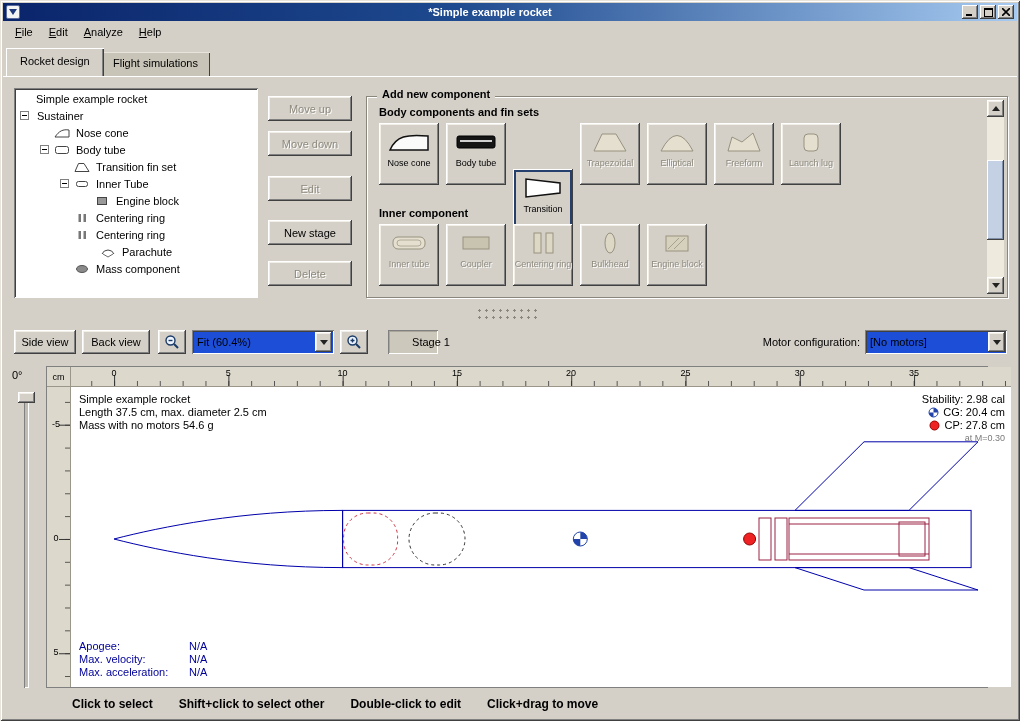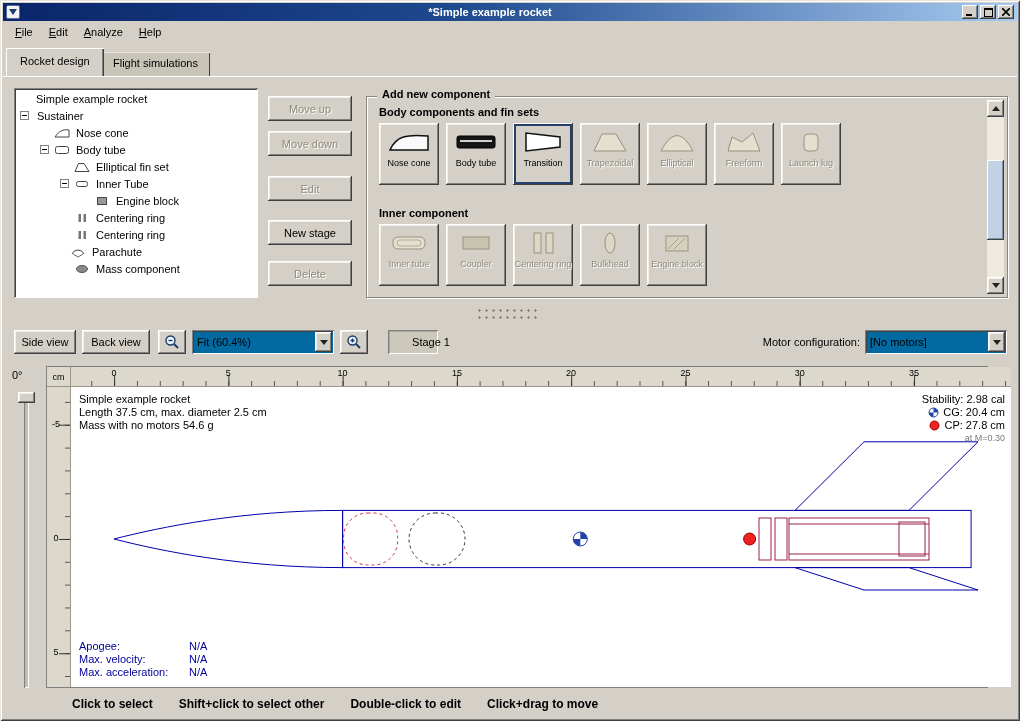--- a/index.html
+++ b/index.html
@@ -45,33 +45,33 @@
   .act-btn { width:84px; height:25px; }
   
   .group { left:366px; top:96px; width:642px; height:202px; border:1px solid #8a867c;
     box-shadow: inset 1px 1px 0 #fff, 1px 1px 0 #fff; }
   .legend { position:absolute; top:-9px; left:10px; background:#d4d0c8; padding:0 5px; font-weight:bold; }
   .section-label { position:absolute; font-weight:bold; }
   .comp-btn { position:absolute; width:60px; height:62px; display:flex; flex-direction:column; align-items:center; padding-top:5px; }
   .comp-icon { width:44px; height:28px; flex:none; }
   .comp-label { font-size:9px; line-height:10px; text-align:center; margin-top:2px; }
   .comp-btn.disabled .comp-label { color:#8e8a7e; text-shadow:1px 1px 0 #fff; }
-  .comp-btn.selected { outline:2px solid #26406e; outline-offset:-3px; }
+  .comp-btn.selected { outline:2px solid #26406e; outline-offset:-3px;margin-top:46px; }
   
   .sb { position:absolute; right:3px; top:3px; width:17px; height:194px; background:#eeeade; }
   .sb-btn { position:absolute; left:0; width:17px; height:17px; display:flex; align-items:center; justify-content:center; }
   .tri-up { width:0; height:0; border:4px solid transparent; border-bottom:5px solid #222; margin-top:-4px; }
   .tri-down { width:0; height:0; border:4px solid transparent; border-top:5px solid #222; margin-bottom:-4px; }
   .sb-thumb { position:absolute; left:0; top:60px; width:17px; height:80px; background:#c4d0e4;
     box-shadow: inset -1px -1px 0 #404040, inset 1px 1px 0 #fff, inset -2px -2px 0 #8090a8; }
   
   .splitter-dots { left:474px; top:305px; width:64px; height:14px;
     background-image:radial-gradient(#8a867c 1px, transparent 1.4px); background-size:7px 7px; background-position:2px 2px; }
   
-  .combo { display:flex; background:#0369a1;
+  .combo { display:flex; background:#1d4ed8;
     box-shadow: inset 1px 1px 0 #808080, inset -1px -1px 0 #fff, inset 2px 2px 0 #404040; }
   .combo-text { flex:1; display:flex; align-items:center; padding-left:5px; white-space:nowrap; overflow:hidden; }
   .combo-arrow { width:17px; margin:2px; flex:none; display:flex; align-items:center; justify-content:center; }
   
   .view-wrap { left:46px; top:366px; width:942px; height:322px; background:#a3a3a3; border:1px solid #808080;text-decoration:underline; }
   .ruler-corner { position:absolute; left:0; top:0; width:24px; height:20px; background:#dcd8cc; border-right:1px solid #9a968a; border-bottom:1px solid #9a968a; font-size:9px; display:flex; align-items:center; justify-content:center; }
   .ruler-top { position:absolute; left:24px; top:0; width:940px; height:20px; background:#dcd8cc; border-bottom:1px solid #9a968a; }
   .ruler-top .minor { position:absolute; left:0; right:0; bottom:0; height:5px;
     background-image:linear-gradient(to right,#555 1px,transparent 1px); background-size:22.857px 100%; background-position:43.1px 0; }
   .ruler-top .major { position:absolute; left:0; right:0; bottom:0; height:11px;
@@ -164,21 +164,21 @@
       <svg class="tree-icon" viewBox="0 0 16 12">
           <rect x="1.5" y="2.5" width="13" height="7" rx="2" fill="none" stroke="#444"></rect>
         </svg>
       <span class="tree-label">Body tube</span>
     </div>
     <div class="tree-row" style="padding-left:46px">
       <span class="exp-slot"></span>
       <svg class="tree-icon" viewBox="0 0 16 12">
           <path d="M1,10.5 L4.5,2.5 L10,2.5 L15,10.5 Z" fill="none" stroke="#444"></path>
         </svg>
-      <span class="tree-label">Elliptical fin set</span>
+      <span class="tree-label">Transition fin set</span>
     </div>
     <div class="tree-row" style="padding-left:46px">
       <span class="exp-slot">
           <span class="expander"></span>
         </span>
       <svg class="tree-icon" viewBox="0 0 16 12">
           <rect x="2.5" y="3.5" width="11" height="5" rx="2" fill="none" stroke="#444"></rect>
         </svg>
       <span class="tree-label">Inner Tube</span>
     </div>
@@ -198,21 +198,21 @@
       <span class="tree-label">Centering ring</span>
     </div>
     <div class="tree-row" style="padding-left:46px">
       <span class="exp-slot"></span>
       <svg class="tree-icon" viewBox="0 0 16 12">
           <rect x="4.5" y="2" width="2.5" height="8" fill="#777"></rect>
           <rect x="9.5" y="2" width="2.5" height="8" fill="#777"></rect>
         </svg>
       <span class="tree-label">Centering ring</span>
     </div>
-    <div class="tree-row" style="padding-left:42px">
+    <div class="tree-row" style="padding-left:72px">
       <span class="exp-slot"></span>
       <svg class="tree-icon" viewBox="0 0 16 12">
           <path d="M2,8 A6.5,6.5 0 0 1 14,8" fill="none" stroke="#444"></path>
           <path d="M3,8 L8,11 L13,8" fill="none" stroke="#444" stroke-width="0.8"></path>
         </svg>
       <span class="tree-label">Parachute</span>
     </div>
     <div class="tree-row" style="padding-left:46px">
       <span class="exp-slot"></span>
       <svg class="tree-icon" viewBox="0 0 16 12">

